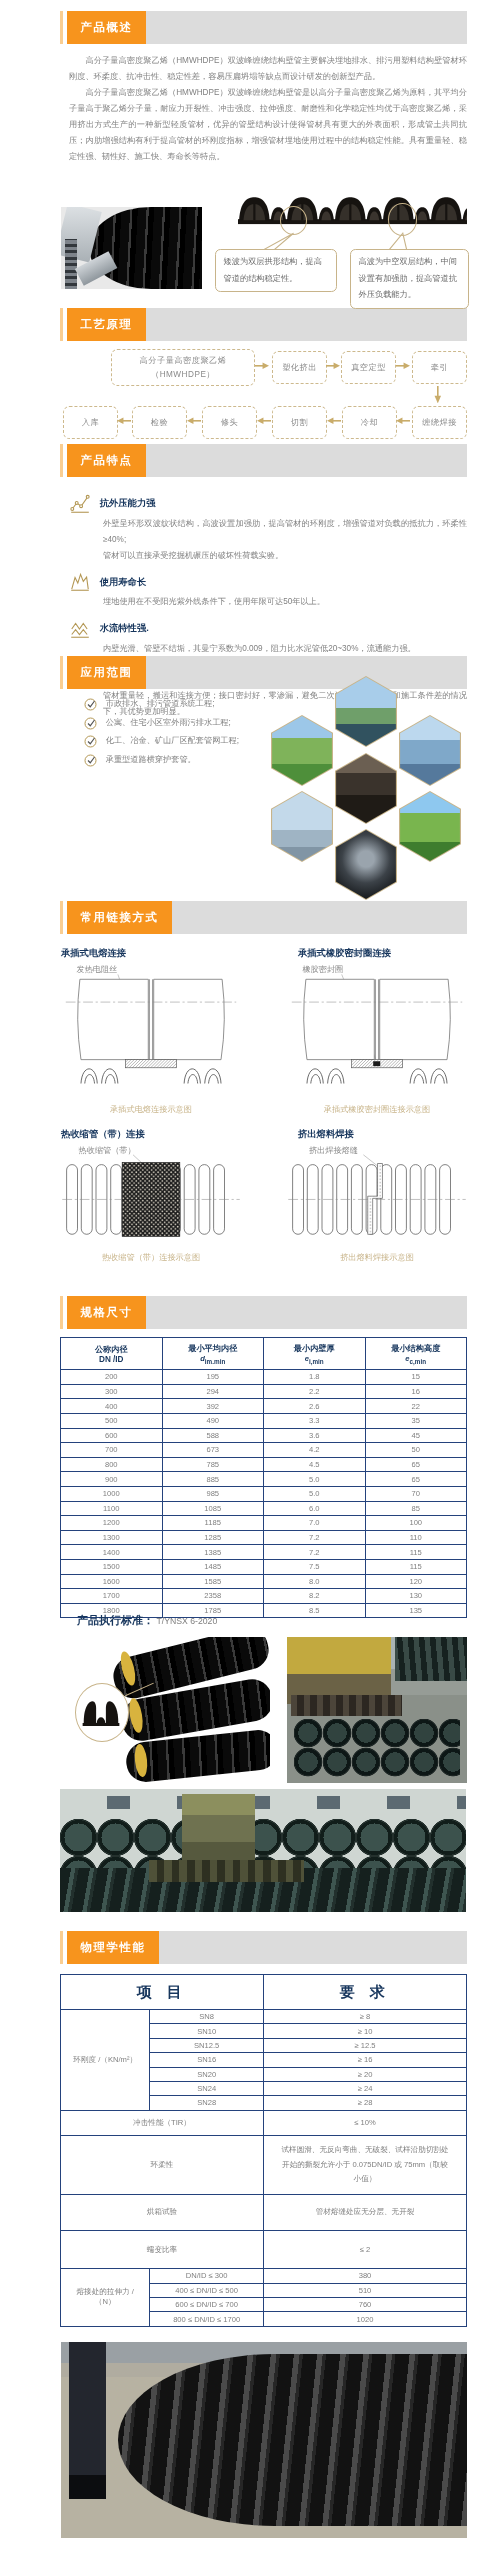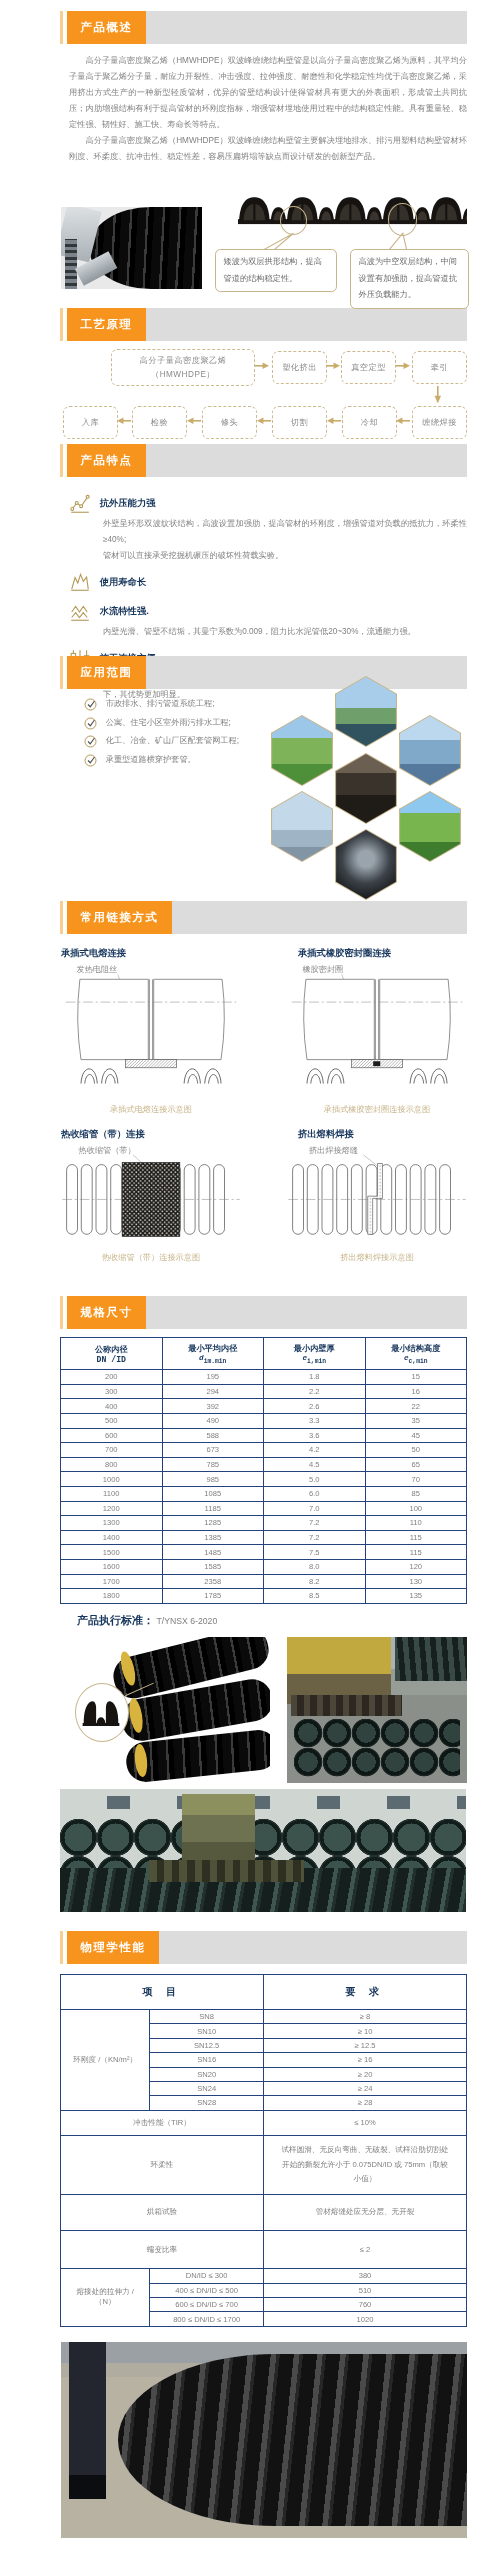--- a/index.html
+++ b/index.html
@@ -33,46 +33,46 @@
   .hex{position:absolute;width:62px;height:71px;
        clip-path:polygon(50% 0,100% 25%,100% 75%,50% 100%,0 75%,0 25%);background:#C8B48A;}
   .hex-in{position:absolute;inset:1.1px;clip-path:polygon(50% 0,100% 25%,100% 75%,50% 100%,0 75%,0 25%);}
   
   .conn-title{position:absolute;color:#17365D;font-size:9.3px;font-weight:bold;}
   .conn-caption{position:absolute;color:#C8B48A;font-size:8.2px;text-align:center;width:180px;}
   .part-label{fill:#8a8a8a;font-size:15px;}
   
   table{border-collapse:collapse;}
   .spec{position:absolute;left:40px;top:1337px;width:407px;border:1.6px solid #24427C;table-layout:fixed;}
-  .spec th{border:1.1px solid #24427C;color:#17365D;font-size:8.2px;font-weight:bold;height:29px;padding:1.1px;font-family:Liberation Mono, monospace;}
+  .spec th{border:1.1px solid #24427C;color:#17365D;font-size:8.2px;font-weight:bold;height:29px;padding:1.1px;}
   .spec td{border:1.1px solid #24427C;color:#7f7f7f;font-size:7.6px;text-align:center;height:13.6px;padding:0;}
   .spec .sym{font-size:7.6px;}
   .phys{position:absolute;left:40px;top:1974px;width:407px;border:1.6px solid #24427C;table-layout:fixed;}
-  .phys th{border:1.1px solid #24427C;color:#17365D;font-size:10px;font-weight:bold;height:32px;letter-spacing:5.4px;}
+  .phys th{border:1.1px solid #24427C;color:#17365D;font-size:15px;font-weight:bold;height:32px;letter-spacing:5.4px;}
   .phys td{border:1.1px solid #24427C;color:#7f7f7f;font-size:7.6px;text-align:center;padding:2.2px 5.4px;}
   .std-label{color:#17365D;font-size:11px;font-weight:bold;}
   .std-value{color:#7f7f7f;font-size:8.7px;}
   
   .photo{position:absolute;overflow:hidden;}
   .pipe-stripes{background:repeating-linear-gradient(93deg,#0a0a0a 0 8.7px,#3a3a3a 8.7px 11px,#000 11px 16.3px);}
 </style>
 </head>
 <body>
 
 <div id="canvas">
 
   <div class="sec" style="top:11px">
     <span class="sec-stripe"></span>
     <span class="sec-bar"></span>
     <span class="sec-box">产品概述</span>
   </div>
 
   <div class="abs" style="left:49px;top:53px;width:398px">
+    <p class="para">高分子量高密度聚乙烯（HMWHDPE）双波峰缠绕结构壁管主要解决埋地排水、排污用塑料结构壁管材环刚度、环柔度、抗冲击性、稳定性差，容易压扁坍塌等缺点而设计研发的创新型产品。</p>
     <p class="para">高分子量高密度聚乙烯（HMWHDPE）双波峰缠绕结构壁管是以高分子量高密度聚乙烯为原料，其平均分子量高于聚乙烯分子量，耐应力开裂性、冲击强度、拉伸强度、耐磨性和化学稳定性均优于高密度聚乙烯，采用挤出方式生产的一种新型轻质管材，优异的管壁结构设计使得管材具有更大的外表面积，形成管土共同抗压；内肋增强结构有利于提高管材的环刚度指标，增强管材埋地使用过程中的结构稳定性能。具有重量轻、稳定性强、韧性好、施工快、寿命长等特点。</p>
-    <p class="para">高分子量高密度聚乙烯（HMWHDPE）双波峰缠绕结构壁管主要解决埋地排水、排污用塑料结构壁管材环刚度、环柔度、抗冲击性、稳定性差，容易压扁坍塌等缺点而设计研发的创新型产品。</p>
   </div>
 
   <div class="photo" style="left:41px;top:207px;width:141px;height:82px;background:#e9e9e9">
     <div class="abs pipe-stripes" style="left:28px;top:0;right:0;bottom:0;border-radius:55% 0 0 55%/50% 0 0 50%"></div>
     <div class="abs" style="left:0;top:0;width:35px;height:52px;background:linear-gradient(165deg,#dfe3e6,#a9b0b5);transform:rotate(14deg)"></div>
     <div class="abs" style="left:4.4px;top:32px;width:12px;height:50px;background:repeating-linear-gradient(0deg,#7d838a 0 3.3px,#32373c 3.3px 6.5px)"></div>
     <div class="abs" style="left:16.3px;top:52px;width:38px;height:18.5px;background:linear-gradient(180deg,#cfd4d8,#8f979d);transform:rotate(-28deg)"></div>
   </div>
 
   <svg class="abs" style="left:218px;top:195px" width="229" height="32" viewBox="0 0 420 58">
@@ -195,20 +195,21 @@
       <div class="feat-body">管材可以直接承受挖掘机碾压的破坏性荷载实验。</div>
     </div>
     <div>
       <div class="feat-head">
         <svg width="22" height="22" viewBox="0 0 40 40">
           <path d="M4 35 h32" stroke="#B49855" stroke-width="2" fill="none"></path>
           <polyline points="5,33 11,12 16,22 21,6 26,19 32,11 35,33" stroke="#B49855" stroke-width="2" fill="none"></polyline>
         </svg>
         <span class="feat-title">使用寿命长</span>
       </div>
+      <div class="feat-body">埋地使用在不受阳光紫外线条件下，使用年限可达50年以上。</div>
     </div>
     <div>
       <div class="feat-head">
         <svg width="22" height="22" viewBox="0 0 40 40">
           <path d="M4 35 h32" stroke="#B49855" stroke-width="2" fill="none"></path>
           <polyline points="5,20 12,10 19,20 26,10 33,20" stroke="#B49855" stroke-width="2" fill="none"></polyline>
           <polyline points="5,30 12,21 19,30 26,21 33,30" stroke="#B49855" stroke-width="2" fill="none"></polyline>
         </svg>
         <span class="feat-title">水流特性强.</span>
       </div>
@@ -488,20 +489,26 @@
           <td>50</td>
         </tr>
 
         <tr>
           <td>800</td>
           <td>785</td>
           <td>4.5</td>
           <td>65</td>
         </tr>
 
+        <tr>
+          <td>900</td>
+          <td>885</td>
+          <td>5.0</td>
+          <td>65</td>
+        </tr>
 
         <tr>
           <td>1000</td>
           <td>985</td>
           <td>5.0</td>
           <td>70</td>
         </tr>
 
         <tr>
           <td>1100</td>

